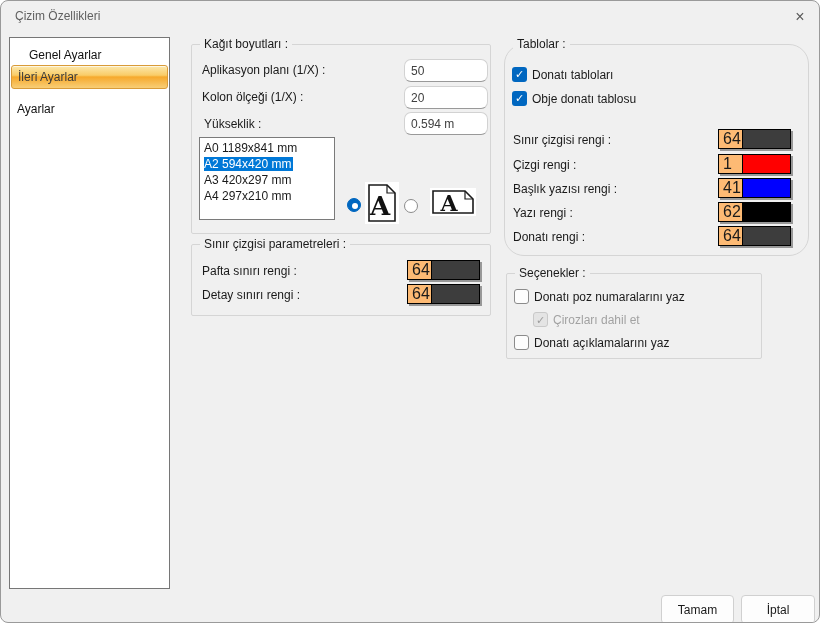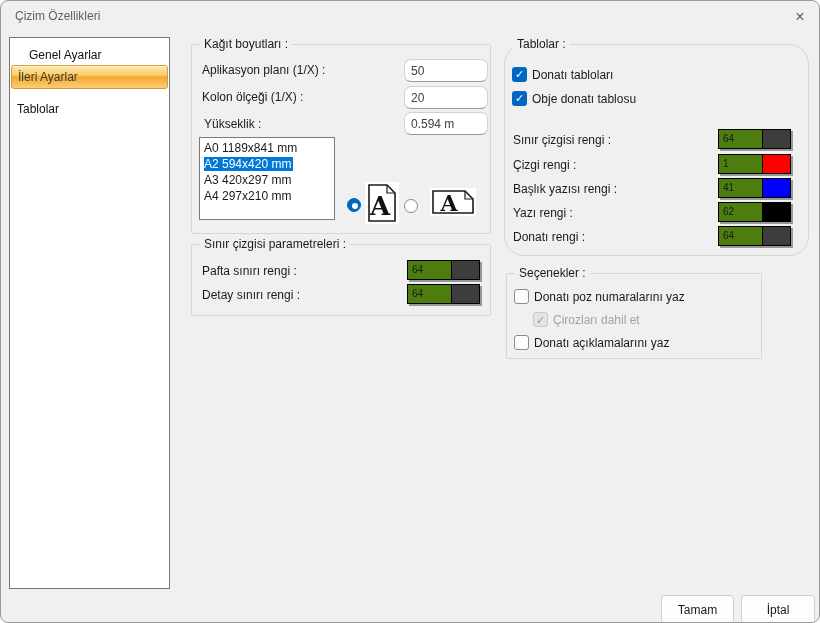--- a/index.html
+++ b/index.html
@@ -46,22 +46,22 @@
            background:#fff; border:1px solid #8b8b8b; cursor:pointer; }
   .radio.on { background:#0067c0; border-color:#0067c0; }
   .radio.on::after { content:""; position:absolute; left:4px; top:4px; width:6px; height:6px;
            border-radius:50%; background:#fff; }
 
   .page-icon { position:absolute; background:#fff; }
 
   
   .swatch { position:absolute; width:73px; height:20px; border:1px solid #000; background:#fff;
             display:flex; box-shadow:2px 2px 0 rgba(80,80,80,.55); cursor:pointer; }
-  .swatch .num { width:44px; border-right:1px solid #000; background:#4d7c0f;
-                 font-size:10px; line-height:18px; padding-left:4px; }
+  .swatch .num { width:24px; border-right:1px solid #000; background:#fdba74;
+                 font-size:16px; line-height:18px; padding-left:4px; }
   .swatch .col { flex:1; }
 
   
   .cbrow { position:absolute; display:flex; align-items:center; cursor:pointer; }
   .cbbox { width:15px; height:15px; border-radius:3px; margin-right:5px; flex:0 0 15px;
            text-align:center; line-height:14px; font-size:11px; }
   .cbbox.on  { background:#0067c0; color:#fff; }
   .cbbox.off { background:#fdfdfd; border:1px solid #8b8b8b; color:transparent; }
   .cbbox.dis { background:#e4e4e4; border:1px solid #c9c9c9; color:#9c9c9c; }
   .cbrow.disabled { color:#a2a2a2; cursor:default; }
@@ -76,21 +76,21 @@
 <div class="dialog">
 
   <div class="titlebar">
     <span class="title">Çizim Özellikleri</span>
     <span class="close-btn"><span>×</span></span>
   </div>
 
   <div class="sidebar">
     <div class="side-item" style="top:6px;margin-left:12px;">Genel Ayarlar</div>
     <div class="side-item sel" style="top:27px;">İleri Ayarlar</div>
-    <div class="side-item" style="top:60px;">Tablolar</div>
+    <div class="side-item" style="top:60px;">Ayarlar</div>
   </div>
 
   <div class="group" style="left:190px; top:43px; width:300px; height:190px;">
     <span class="group-label">Kağıt boyutları :</span>
 
     <span class="flabel" style="left:10px; top:18px;">Aplikasyon planı (1/X) :</span>
     <input class="tinput" style="left: 212px; top: 14px;" value="50">
 
     <span class="flabel" style="left:10px; top:45px;">Kolon ölçeği (1/X) :</span>
     <input class="tinput" style="left: 212px; top: 41px;" value="20">

